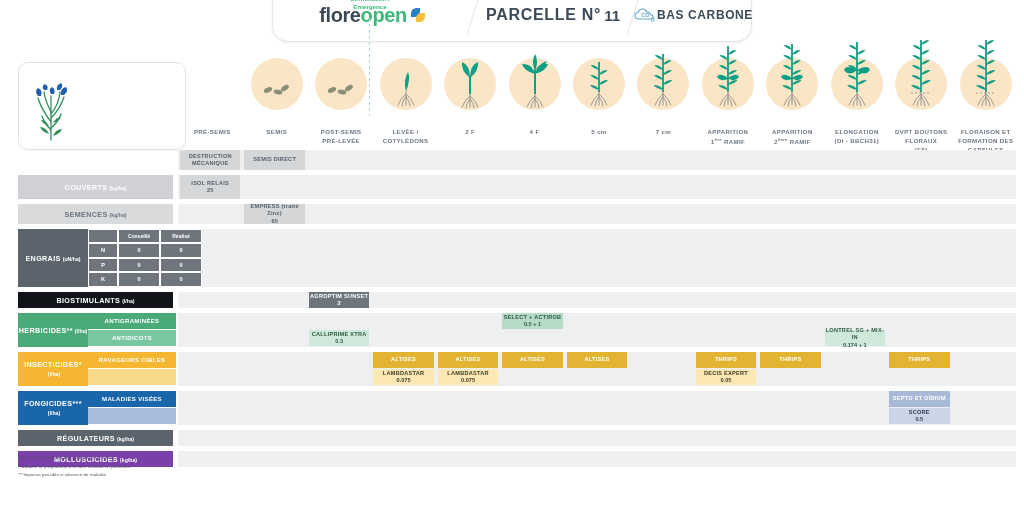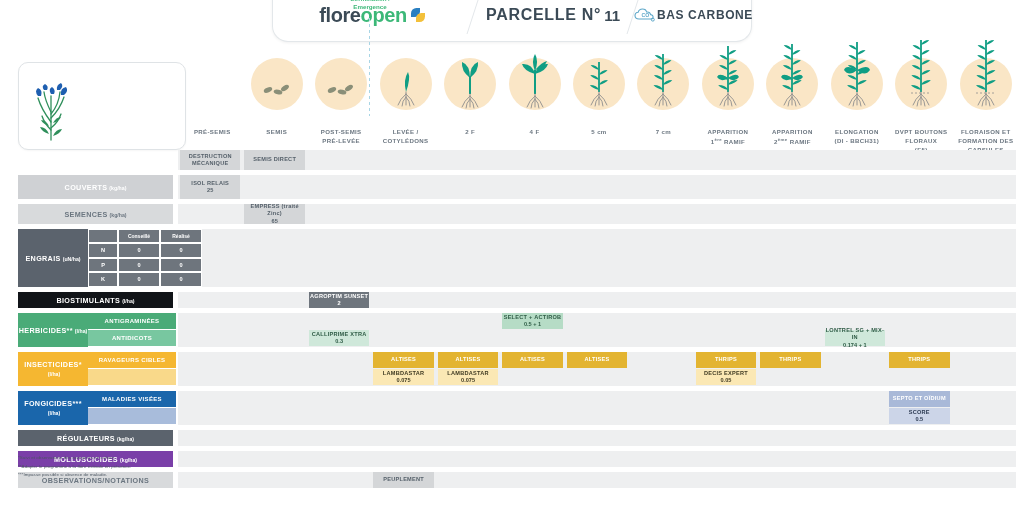--- a/index.html
+++ b/index.html
@@ -578,28 +578,19 @@
         <span>RÉGULATEURS<span class="unit">(kg/ha)</span></span>
       </div>
       <div class="track" style="height: 16px;"></div>
     </div>
     <div class="row" style="height: 16px;">
       <div class="lab lab-purple" style="width: 155px; height: 16px;">
         <span>MOLLUSCICIDES<span class="unit">(kg/ha)</span></span>
       </div>
       <div class="track" style="height: 16px;"></div>
     </div>
-    <div class="row" style="height: 16px;">
-      <div class="lab lab-lgrey" style="width: 155px; height: 16px;">
-        <span>OBSERVATIONS/NOTATIONS</span>
-      </div>
-      <div class="track" style="height: 16px;"></div>
-      <div class="cell c-grey" style="left: 355.385px; width: 60.4615px; height: 16px; top: 0px;">
-        <div class="nm">PEUPLEMENT</div>
-      </div>
-    </div>
   </div>
 
 <div id="notes">
     <div class="note">*Suivi et observations des ravageurs en culture.</div>
     <div class="note">**Adapter le programme à la flore estivale en présence.</div>
     <div class="note">***Impasse possible si absence de maladie.</div>
   </div>
 
 </body></html>

